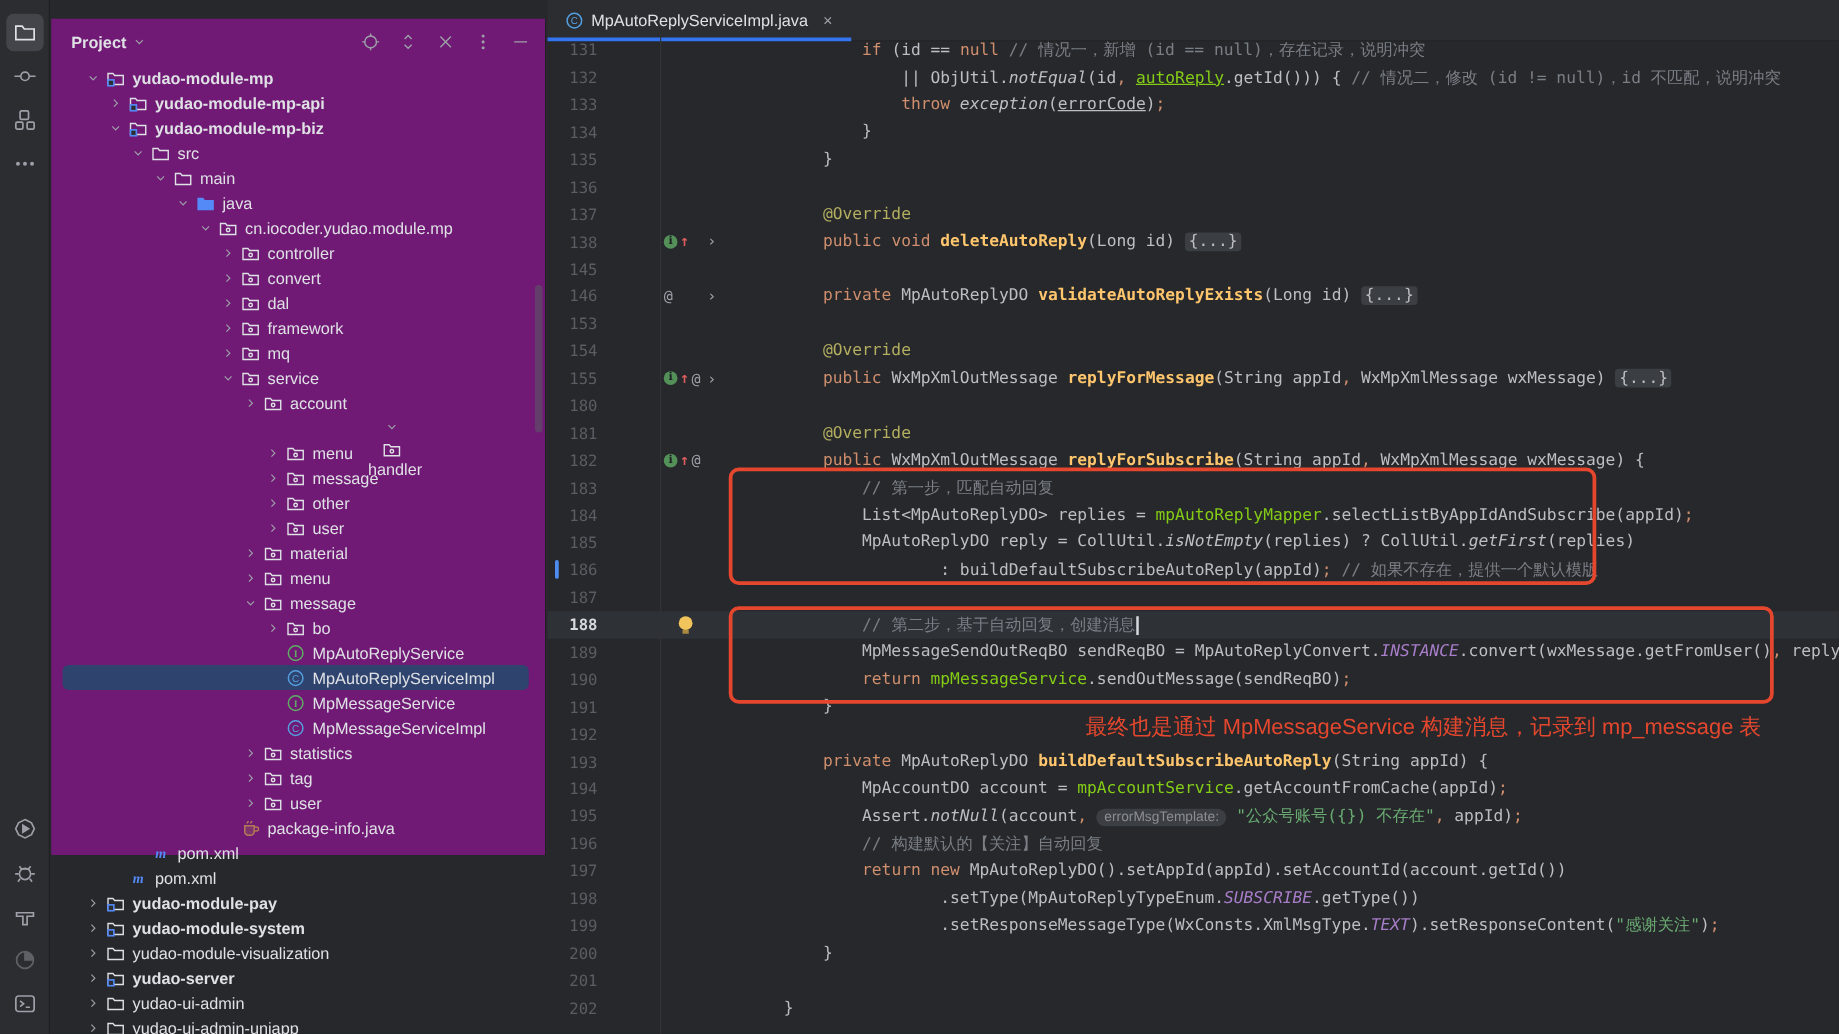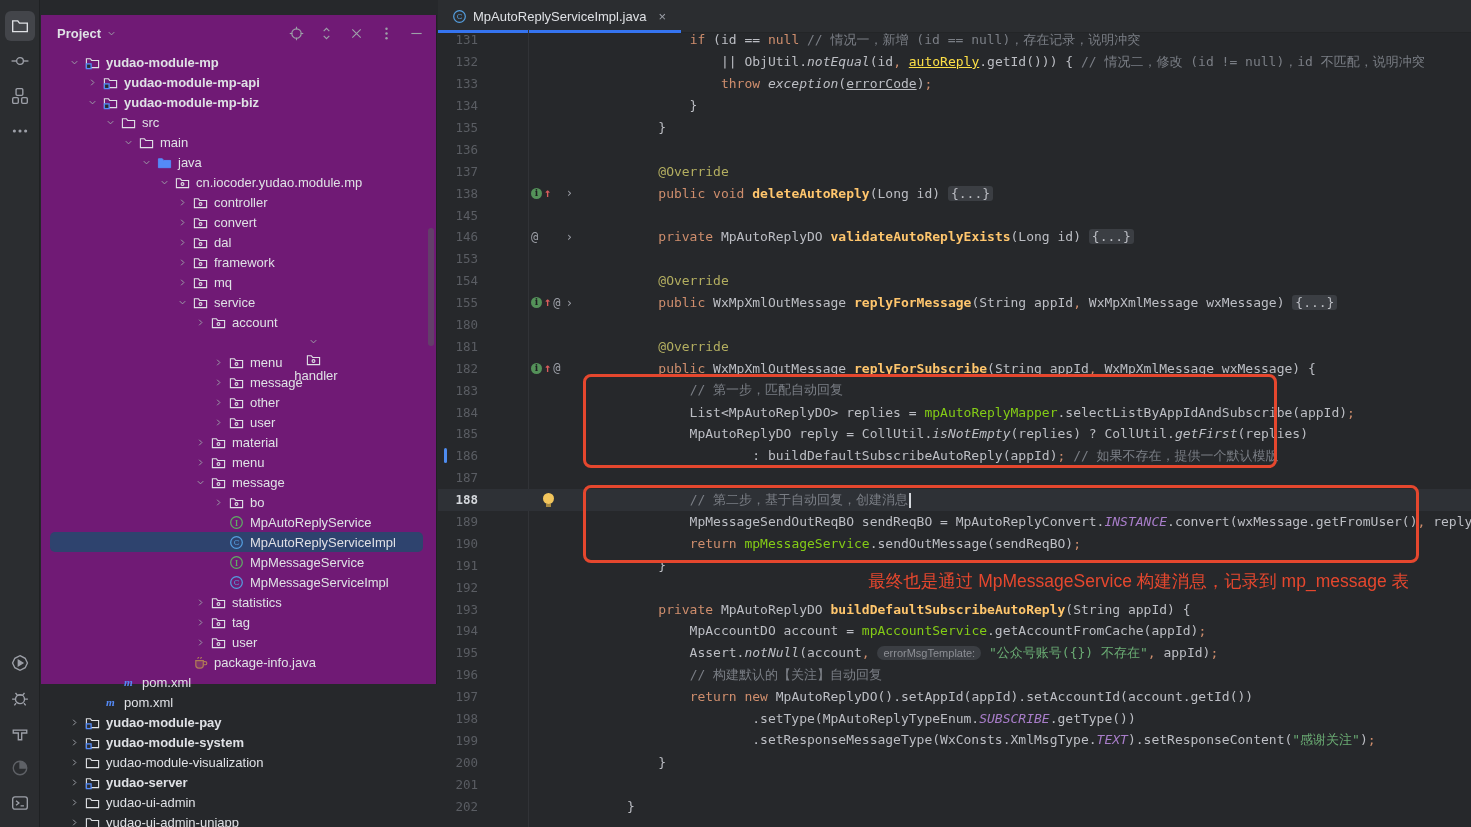--- a/index.html
+++ b/index.html
@@ -71,21 +71,21 @@
   .tok-pl  { color:#BCBEC4; }
   .tok-kw  { color:#CF8E6D; }
   .tok-md  { color:#FFC66D; font-weight:bold; }
   .tok-cm  { color:#7A7E85; }
   .tok-str { color:#6AAB73; }
   .tok-fld { color:#84cc16; }
   .tok-st  { color:#A87DC9; font-style:italic; }
   .tok-it  { color:#BCBEC4; font-style:italic; }
   .tok-ann { color:#B3AE60; }
   .tok-ul  { color:#BCBEC4; text-decoration:underline; }
-  .tok-fldul { color:#fde047; text-decoration:underline; }
+  .tok-fldul { color:#84cc16; text-decoration:underline; }
   .tok-fold { color:#BCBEC4; background:#3B3E43; border-radius:3px; padding:0 3px; }
   .tok-hint { color:#8C8E94; background:#3B3E43; border-radius:7px; padding:1px 6px;
     font-family:"Liberation Sans","DejaVu Sans",sans-serif; font-size:11px; }
   .caret { display:inline-block; width:1.5px; height:15px; background:#D5D8DD;
     vertical-align:middle; margin-left:1px; }
 
   .g-impl-circle { width:11px; height:11px; border-radius:50%; background:#549159; color:#1E1F22;
     font-size:9px; line-height:11px; text-align:center; font-weight:bold;
     font-family:"DejaVu Serif",serif; }
   .g-arrow { color:#DB5C5C; font-size:12px; font-weight:bold; line-height:11px; }

